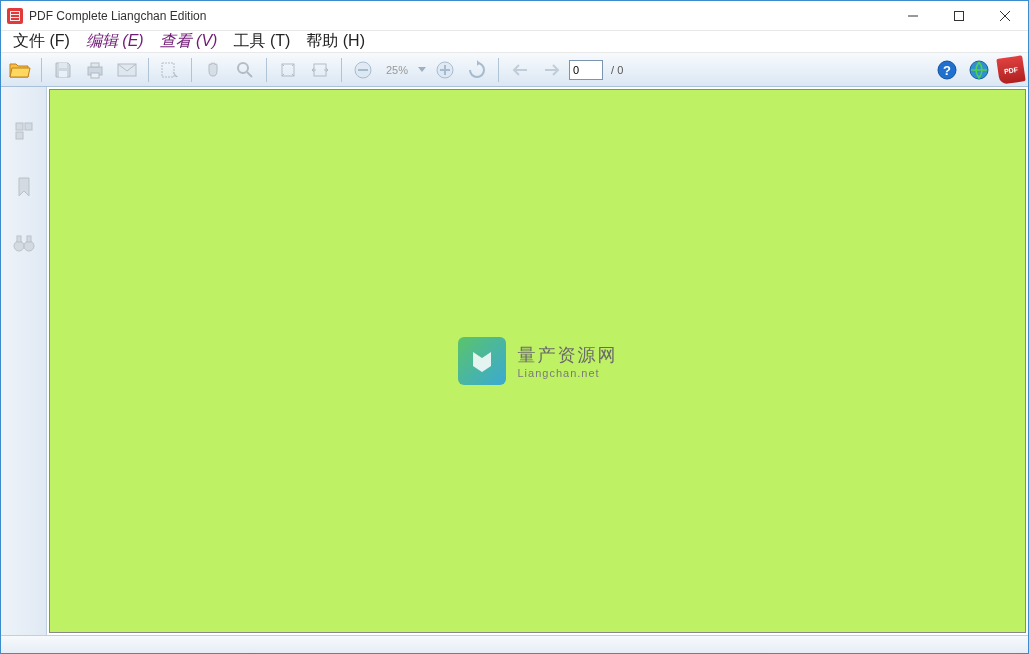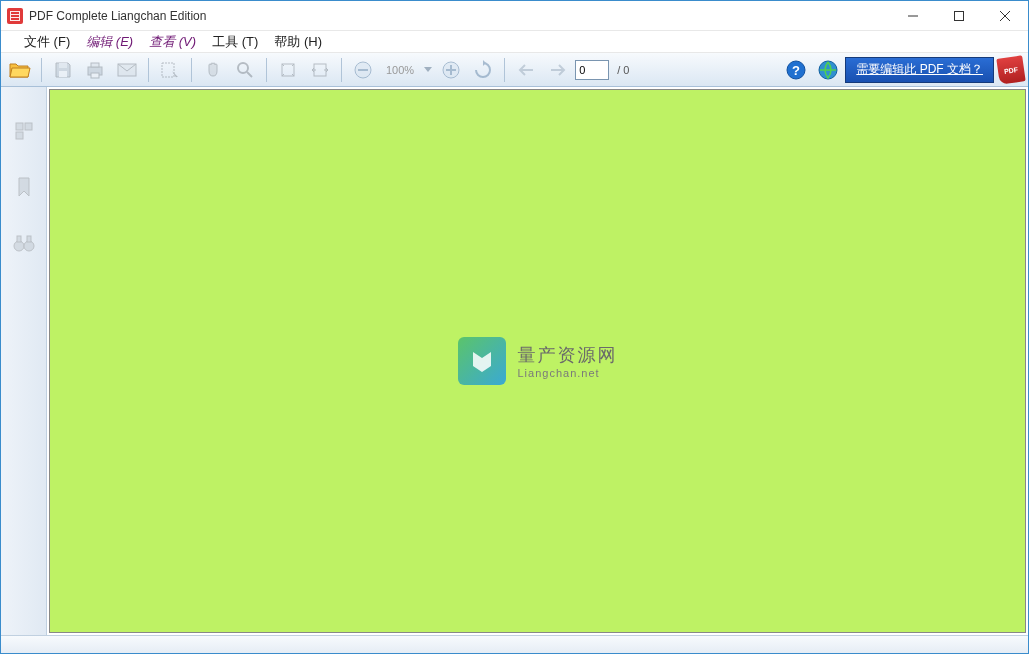--- a/index.html
+++ b/index.html
@@ -7,21 +7,21 @@
 
 
 .titlebar { height: 30px; background: #fff; display: flex; align-items: center; padding: 0 0 0 6px; border-bottom: 1px solid #e8e8e8; }
 .titlebar .app-icon { width: 16px; height: 16px; background: #e03a3a; border-radius: 2px; display: flex; align-items: center; justify-content: center; margin-right: 6px; }
 .titlebar .app-icon svg { width: 12px; height: 12px; }
 .titlebar .title { font-size: 12px; color: #333; flex: 1; }
 .titlebar .win-controls { display: flex; height: 100%; }
 .titlebar .win-btn { width: 46px; height: 100%; display: flex; align-items: center; justify-content: center; cursor: pointer; }
 
 
-.menubar { height: 22px; background: #fff; display: flex; align-items: center; padding: 0 15px; font-size: 13px; border-bottom: 1px solid #e8e8e8; }
+.menubar { height: 22px; background: #fff; display: flex; align-items: center; padding: 0 4px; font-size: 16px; border-bottom: 1px solid #e8e8e8; }
 .menubar .menu-item { padding: 2px 8px; color: #222; cursor: pointer; }
 .menubar .menu-item.disabled { color: #701a75; cursor: default; font-style: italic; }
 
 
 .toolbar { height: 34px; background: linear-gradient(#f7fafd, #dbe7f3); display: flex; align-items: center; padding: 0 4px; border-bottom: 1px solid #a8c0d8; gap: 2px; }
 .toolbar .tb-btn { width: 30px; height: 28px; display: flex; align-items: center; justify-content: center; border-radius: 3px; cursor: pointer; }
 .toolbar .tb-btn.disabled { opacity: 0.55; cursor: default; }
 .toolbar .sep { width: 1px; height: 24px; background: #b0c4d8; margin: 0 4px; }
 .toolbar .zoom-text { font-size: 11px; color: #999; padding: 0 6px; }
 .toolbar .dd-arrow { width: 12px; display: flex; align-items: center; justify-content: center; }
@@ -148,21 +148,21 @@
         <path d="M2 8 L6 8 M4 6 L2 8 L4 10 M18 8 L14 8 M16 6 L18 8 L16 10" stroke="#889098" fill="none"></path>
       </svg>
   </div>
   <div class="sep"></div>
   <div class="tb-btn disabled">
     <svg width="20" height="20">
         <circle cx="10" cy="10" r="8" fill="#d8e4f0" stroke="#7090b0"></circle>
         <line x1="5" y1="10" x2="15" y2="10" stroke="#7090b0" stroke-width="2"></line>
       </svg>
   </div>
-  <span class="zoom-text">100%</span>
+  <span class="zoom-text">25%</span>
   <div class="dd-arrow disabled">
     <svg width="8" height="6">
         <path d="M0 0 L8 0 L4 5 Z" fill="#a0b0c0"></path>
       </svg>
   </div>
   <div class="tb-btn disabled">
     <svg width="20" height="20">
         <circle cx="10" cy="10" r="8" fill="#d8e4f0" stroke="#7090b0"></circle>
         <line x1="5" y1="10" x2="15" y2="10" stroke="#7090b0" stroke-width="2"></line>
         <line x1="10" y1="5" x2="10" y2="15" stroke="#7090b0" stroke-width="2"></line>
@@ -193,21 +193,20 @@
         <circle cx="10" cy="10" r="9" fill="#2070d0" stroke="#1050a0"></circle>
         <text x="10" y="15" text-anchor="middle" fill="#fff" font-size="13" font-weight="bold">?</text>
       </svg>
   </div>
   <div class="tb-btn">
     <svg width="20" height="20">
         <circle cx="10" cy="10" r="9" fill="#3090d0" stroke="#1060a0"></circle>
         <path d="M2 10 L18 10 M10 2 Q4 10 10 18 Q16 10 10 2" fill="none" stroke="#50d050" stroke-width="1.5"></path>
       </svg>
   </div>
-  <div class="banner">需要编辑此 PDF 文档？</div>
   <div class="pdf-badge">PDF</div>
 </div>
 
 <div class="main">
   <div class="sidebar">
     <div class="sb-btn">
       <svg width="20" height="20">
           <rect x="2" y="2" width="7" height="7" fill="#c0c8d0" stroke="#909498"></rect>
           <rect x="11" y="2" width="7" height="7" fill="#c0c8d0" stroke="#909498"></rect>
           <rect x="2" y="11" width="7" height="7" fill="#c0c8d0" stroke="#909498"></rect>

